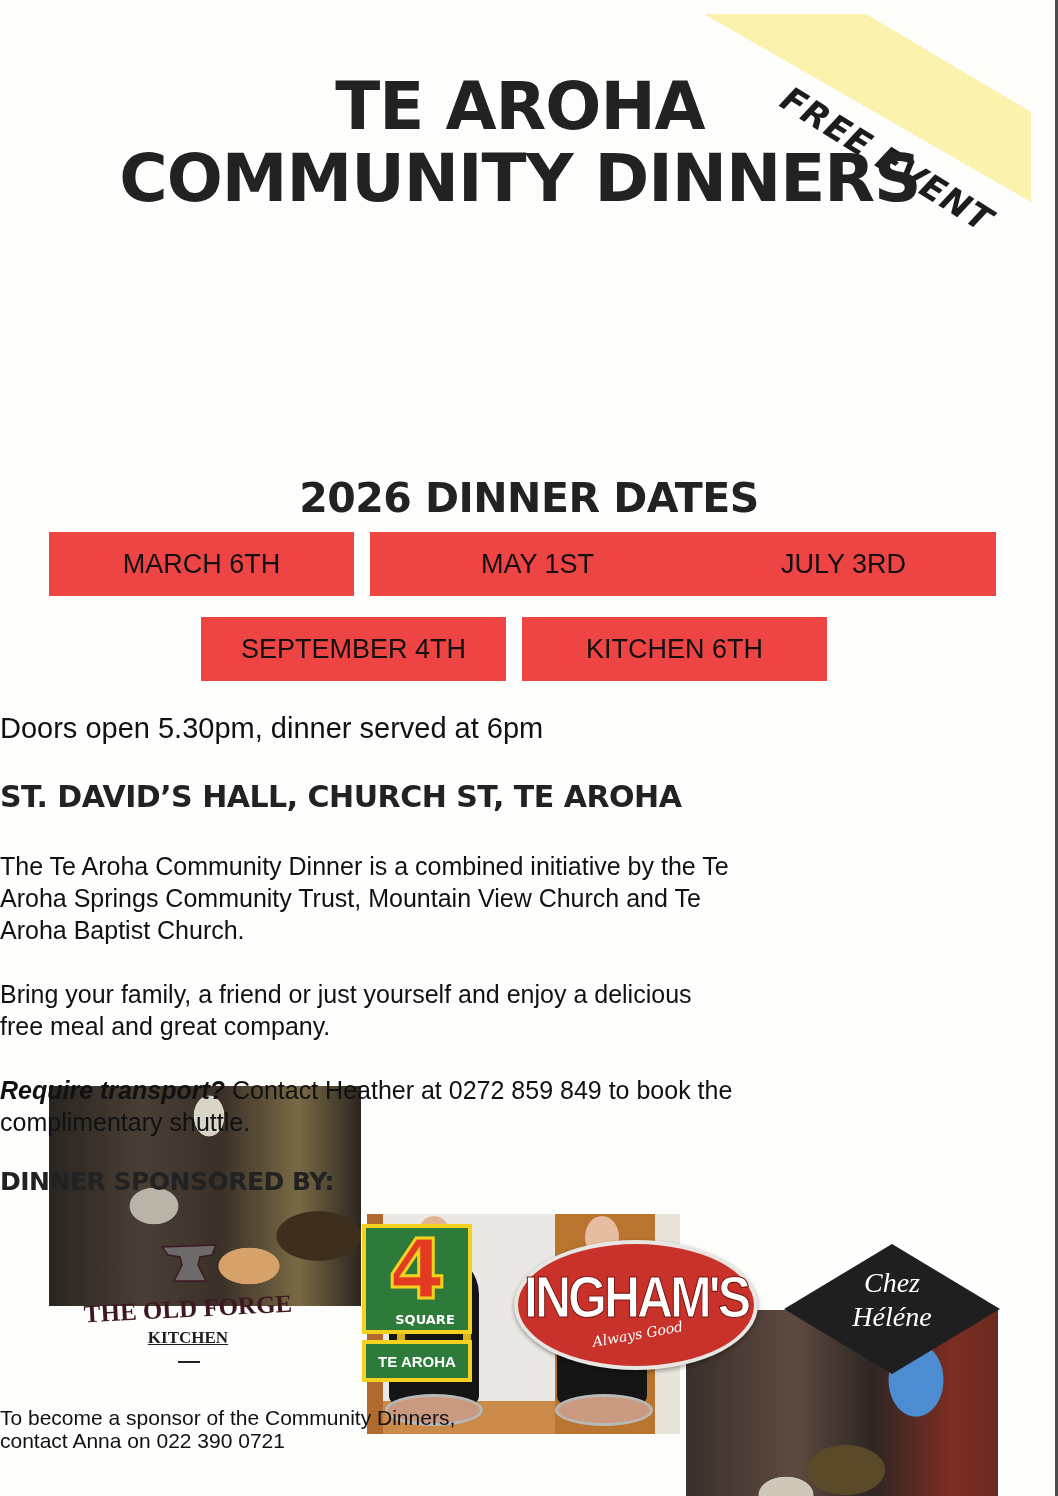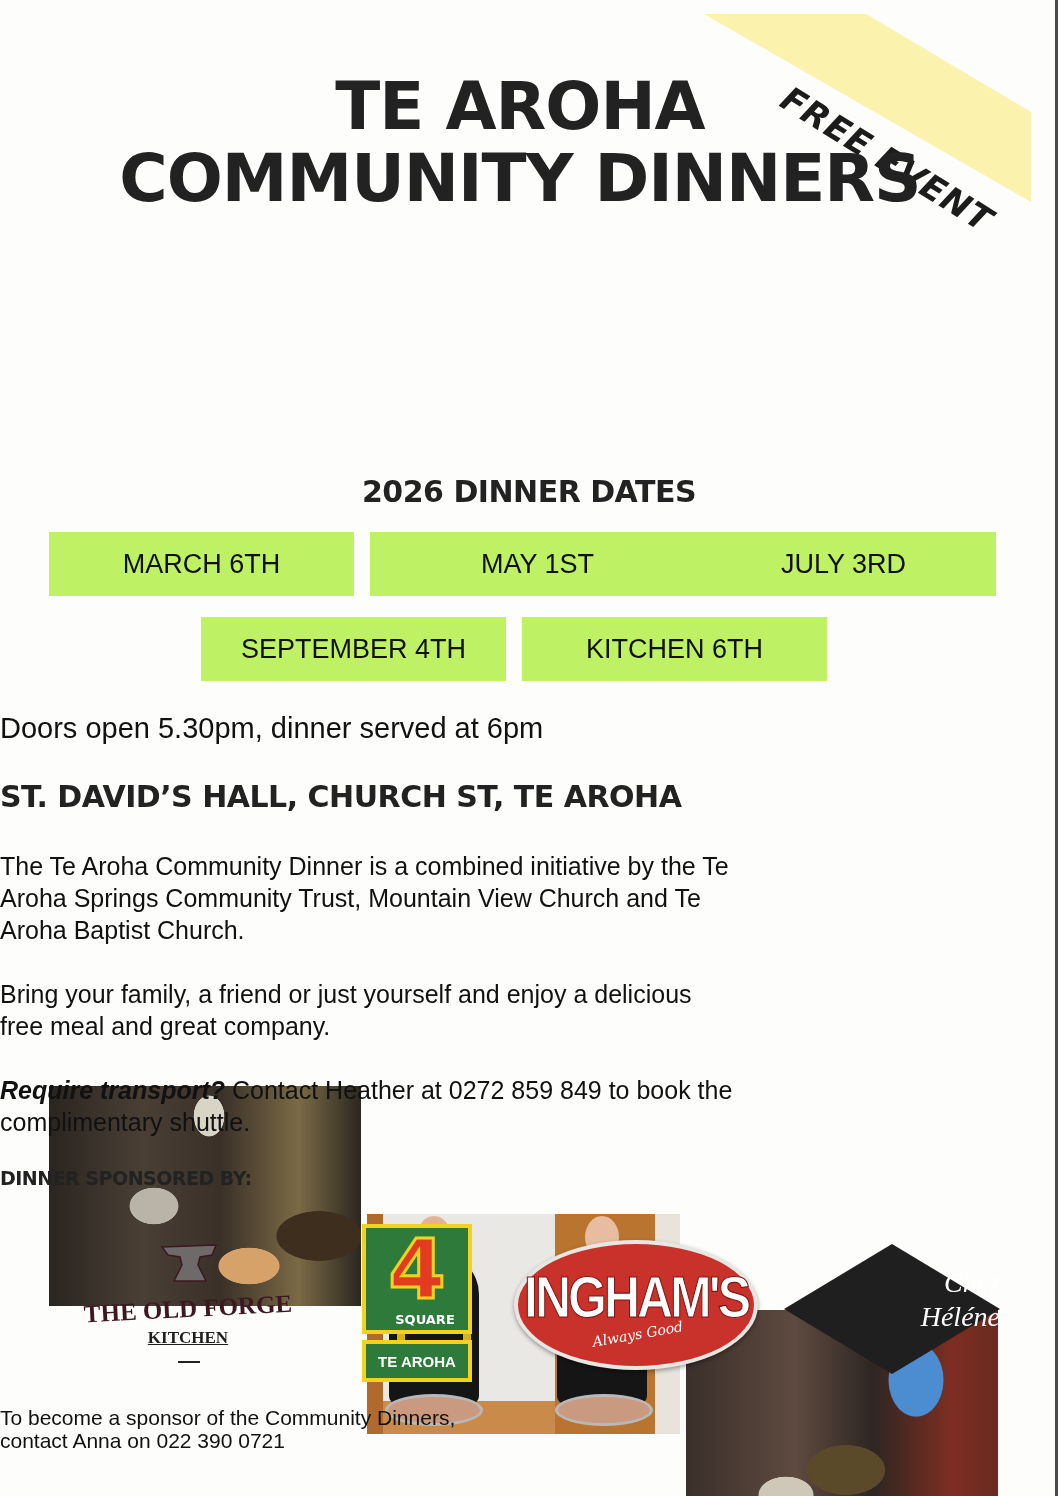--- a/index.html
+++ b/index.html
@@ -30,34 +30,34 @@
       radial-gradient(ellipse 45px 60px at 230px 70px, #4b8dd0 0 60%, transparent 62%),
       radial-gradient(ellipse 55px 35px at 160px 160px, #5a4a2a 0 70%, transparent 72%),
       radial-gradient(ellipse 45px 30px at 100px 185px, #cfc8b8 0 60%, transparent 62%),
       linear-gradient(90deg, #3a2f2a 0%, #5e4a40 35%, #2e2622 60%, #7d2e22 85%, #6b2a20 100%); }
   .person { position:absolute; bottom:30px; width:90px; height:150px; border-radius:40px 40px 8px 8px; background:#151515; }
   .person .head { position:absolute; left:28px; top:-38px; width:34px; height:42px; border-radius:50%; background:#e3b394; }
   .person .stripe { position:absolute; top:20px; width:8px; height:90px; background:#d9b21a; }
   .tray { position:absolute; bottom:8px; width:92px; height:26px; border-radius:50%; background:#c99a80; border:3px solid #b8b8b8; }
 
   .section-h { position:absolute; left:0; width:1058px; text-align:center; font-weight:bold; color:#222; }
-  .dates-h { top:474px; font-size:30px; letter-spacing:-0.5px; }
+  .dates-h { top:474px; font-size:41px; letter-spacing:-0.5px; }
 
-  .date-box { position:absolute; height:64px; background:#bef264; display:flex; align-items:center; justify-content:center;
+  .date-box { position:absolute; height:64px; background:#ef4444; display:flex; align-items:center; justify-content:center;
     font-family:"Liberation Sans", sans-serif; font-size:27px; color:#111; }
 
   .text { position:absolute; left:0; width:1040px; font-family:"Liberation Sans", sans-serif; color:#111; }
   .doors { top:712px; font-size:29px; }
   .venue { top:779px; font-family:"DejaVu Sans", sans-serif; font-weight:bold; font-size:30px; color:#222; letter-spacing:-0.5px; }
   .para { font-size:25px; line-height:32px; }
   .p1 { top:850px; }
   .p2 { top:978px; }
   .p3 { top:1074px; }
   .em { font-weight:bold; font-style:italic; }
-  .sponsor-h { top:1167px; font-family:"DejaVu Sans", sans-serif; font-weight:bold; font-size:19px; color:#222; letter-spacing:-0.5px; }
+  .sponsor-h { top:1167px; font-family:"DejaVu Sans", sans-serif; font-weight:bold; font-size:25px; color:#222; letter-spacing:-0.5px; }
 
   .logo { position:absolute; }
   .forge { left:68px; top:1240px; width:240px; height:135px; }
   .anvil { position:absolute; left:92px; top:3px; width:60px; height:42px; }
   .forge-name { position:absolute; left:0; top:55px; width:240px; text-align:center; font-family:"Liberation Serif", serif; font-weight:bold; font-size:25px; color:#3d1820; transform:rotate(-3deg); }
   .forge-sub { position:absolute; left:0; top:88px; width:240px; text-align:center; font-family:"Liberation Serif", serif; font-weight:bold; font-size:17px; color:#1e1e1e;text-decoration:underline; }
   .forge-rule { position:absolute; left:110px; top:121px; width:22px; height:2px; background:#222; }
 
   .four { left:360px; top:1224px; width:114px; height:160px; }
   .four-top { position:absolute; left:2px; top:0; width:110px; height:110px; background:#2e7a3a; border:4px solid #f2d21e; box-sizing:border-box; }
@@ -66,21 +66,21 @@
   .four-bot { position:absolute; left:2px; top:116px; width:110px; height:42px; background:#2e7a3a; border:4px solid #f2d21e; box-sizing:border-box; display:flex; align-items:center; justify-content:center;
     font-family:"Liberation Sans", sans-serif; font-weight:bold; font-size:15px; color:#fff; }
 
   .inghams { left:514px; top:1240px; width:240px; height:130px; }
   .ing-oval { position:absolute; left:0; top:0; width:236px; height:122px; border-radius:50%; background:#c9322a; border:4px solid #e8e6e2; box-shadow:0 2px 4px rgba(0,0,0,0.35); }
   .ing-name { position:absolute; left:0; top:28px; width:244px; text-align:center; font-family:"Liberation Sans", sans-serif; font-weight:bold; font-size:50px; color:#fff; letter-spacing:-3px; transform:scaleY(1.15); -webkit-text-stroke:1px #7a1410; }
   .ing-tag { position:absolute; left:78px; top:86px; font-family:"DejaVu Serif", serif; font-style:italic; font-size:14px; color:#fff; transform:rotate(-10deg); }
 
   .chez { left:784px; top:1244px; width:216px; height:130px; }
   .chez-diamond { position:absolute; left:0; top:0; width:216px; height:130px; }
-  .chez-text { position:absolute; left:0; top:22px; width:216px; text-align:right; font-family:"Liberation Serif", serif; font-style:italic; font-size:28px; line-height:34px; color:#fff; }
+  .chez-text { position:absolute; left:0; top:22px; width:216px; text-align:center; font-family:"Liberation Serif", serif; font-style:italic; font-size:28px; line-height:34px; color:#fff; }
 
   .footer { top:1406px; font-size:21px; line-height:23px; }
 </style>
 </head>
 <body>
 
 <div class="page">
   <div class="page-edge"></div>
 
   <svg class="ribbon" viewBox="0 0 1058 230">

